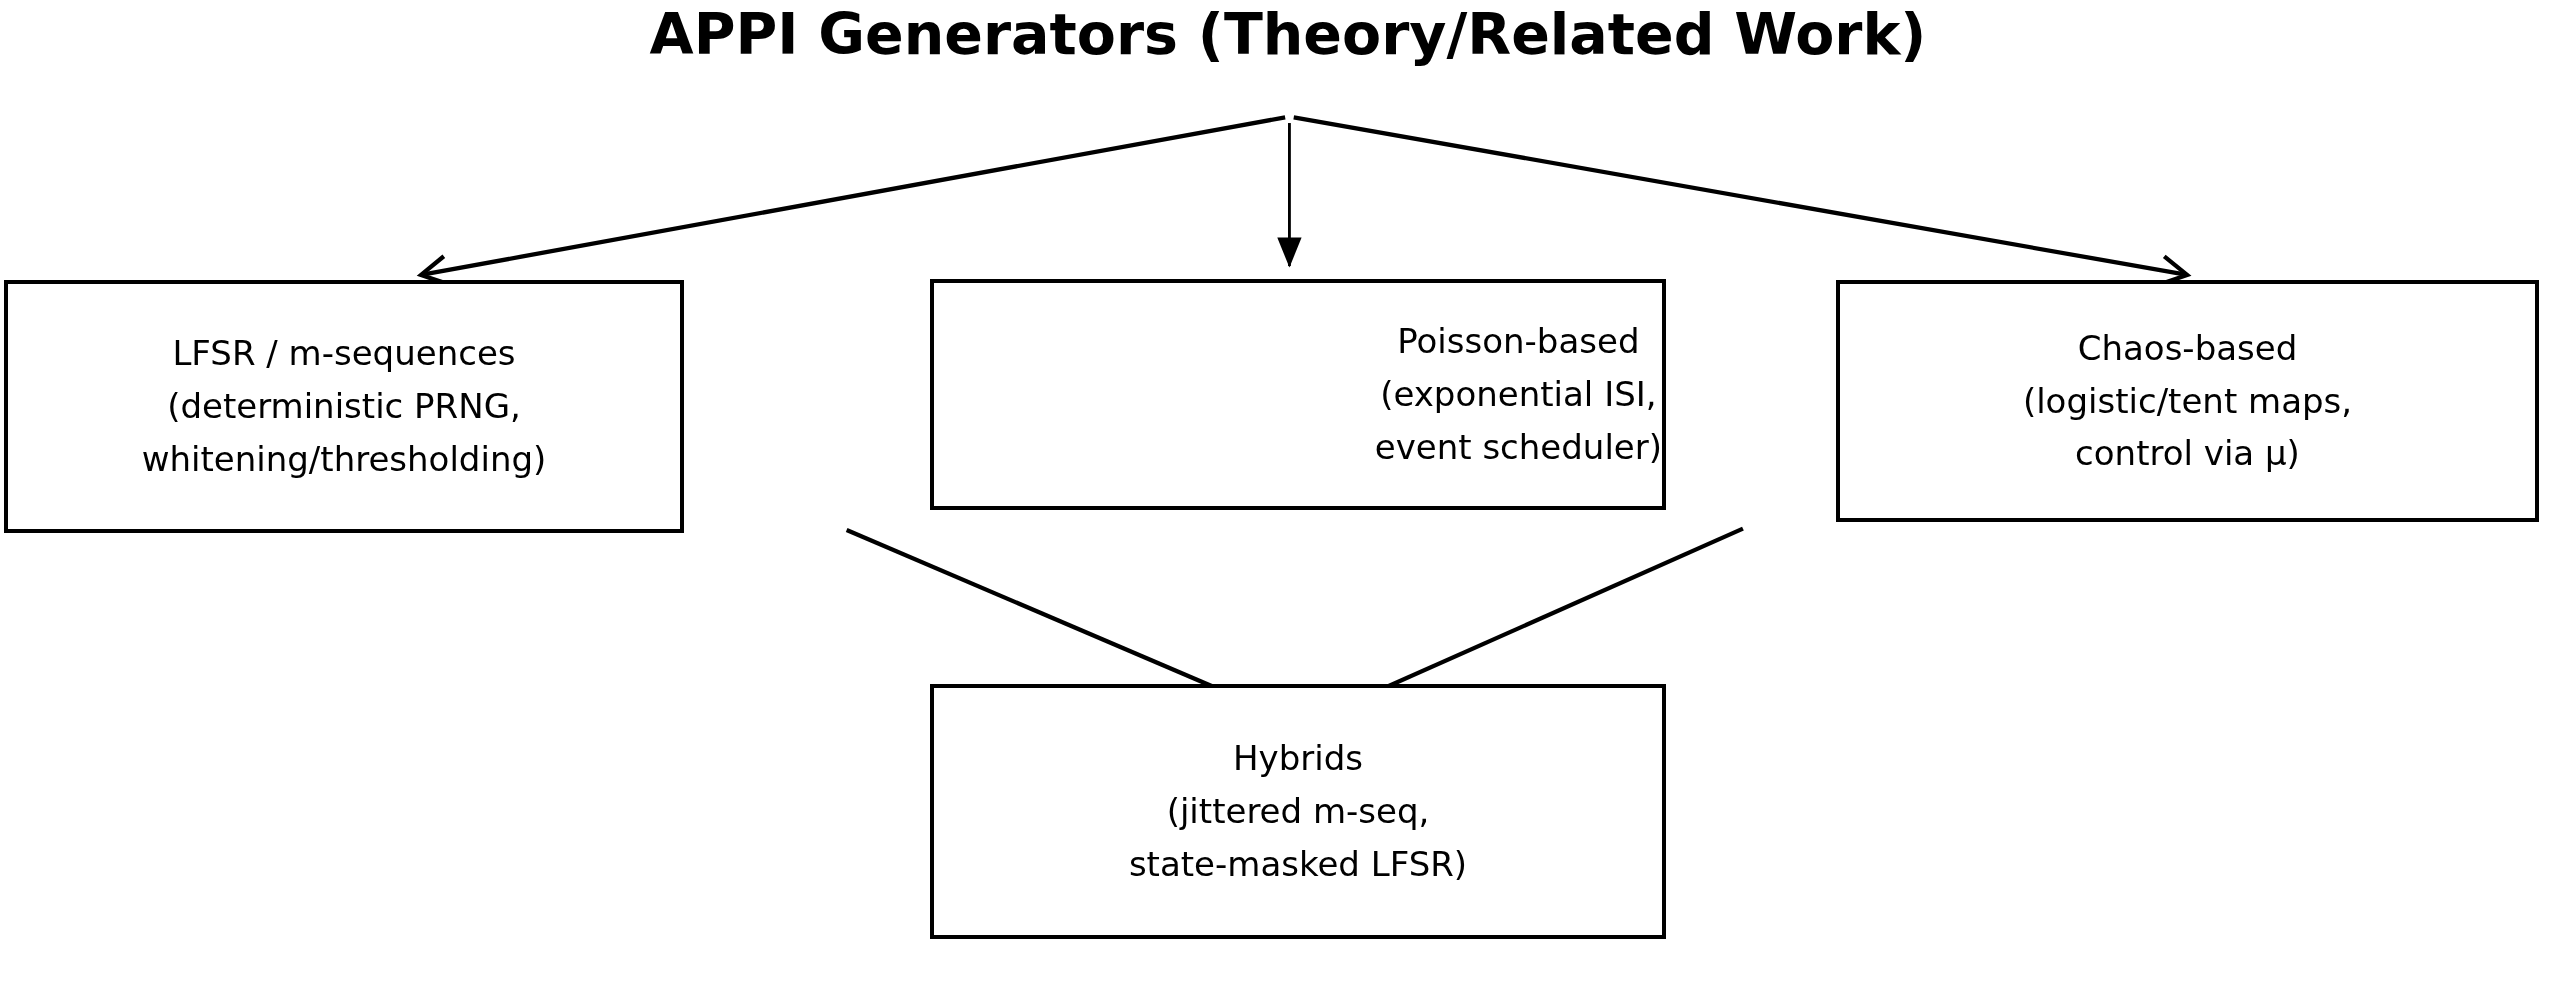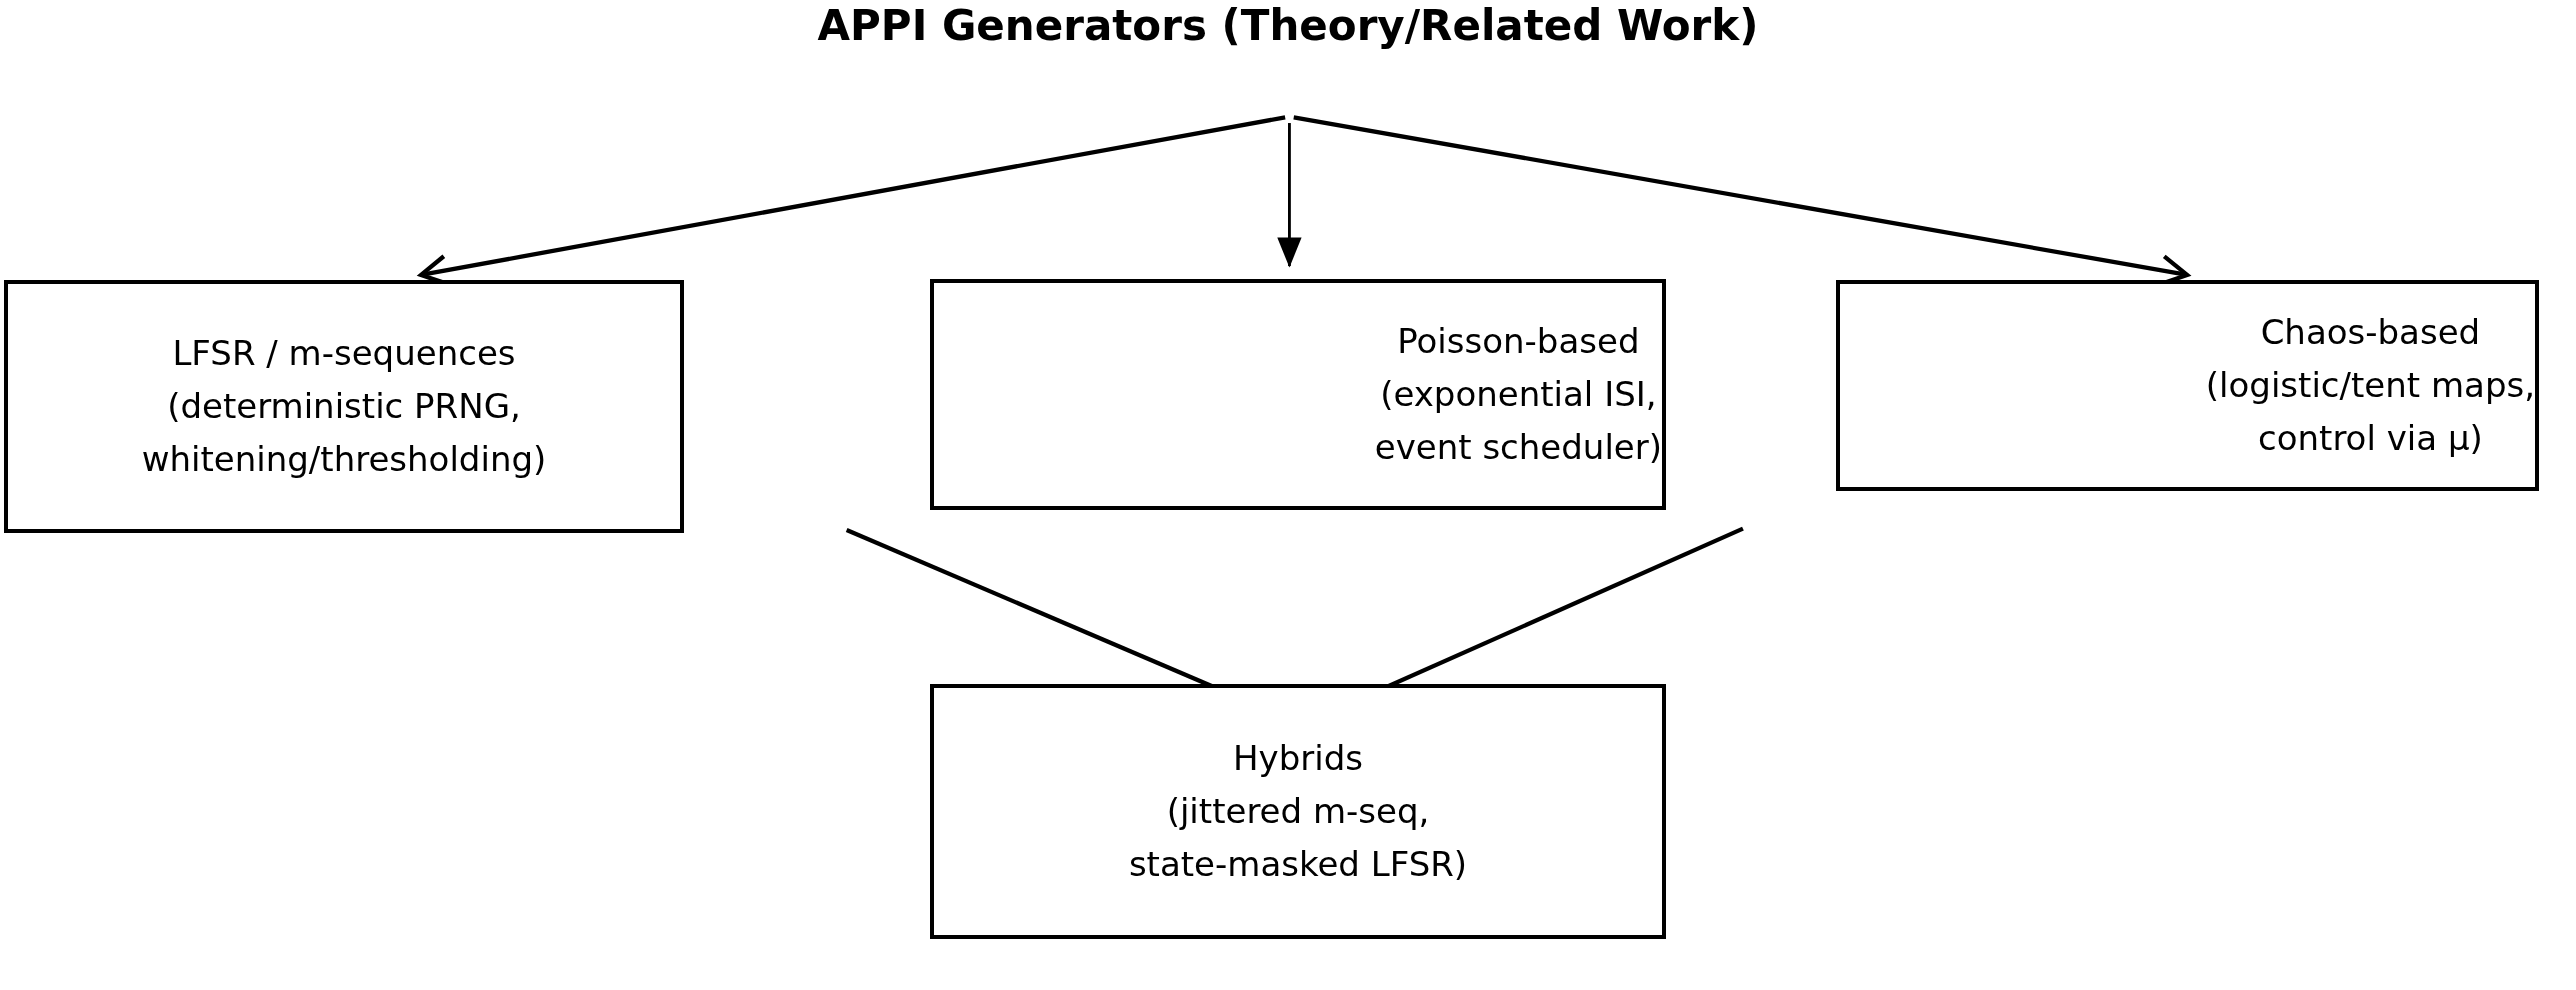--- a/index.html
+++ b/index.html
@@ -15,21 +15,21 @@
     font-family: "DejaVu Sans", sans-serif;
     color: #000000;
     overflow: hidden;
   }
   .diagram-title {
     position: absolute;
     left: 0;
     top: 1.4px;
     width: 2576px;
     text-align: center;
-    font-size: 42px;
+    font-size: 57px;
     font-weight: bold;
     letter-spacing: 0px;
     color: #000000;
   }
   .edges-layer {
     position: absolute;
     left: 0;
     top: 0;
     width: 2576px;
     height: 990px;
@@ -45,21 +45,21 @@
     text-align: center;
   }
   .node-label {
     font-size: 34px;
     line-height: 1.55;
     white-space: pre-line;
     color: #000000;
   }
   .node-lfsr    { left: 4px;   top: 280px;  width: 680px; height: 253px; }
   .node-poisson { left: 930px; top: 279px;  width: 736px; height: 231px; justify-content: flex-end; }
-  .node-chaos   { left: 1836px; top: 280px;  width: 703px;  height: 211px; justify-content: flex-end; }
+  .node-chaos   { left: 1836px; top: 280px;  width: 703px;  height: 242px; }
   .node-hybrids { left: 930px; top: 684px; width: 736px; height: 255px; }
 </style>
 </head>
 <body>
 
 <div class="canvas">
 
   <div class="diagram-title">APPI Generators (Theory/Related Work)</div>
 
   <svg class="edges-layer" width="2576" height="990" viewBox="0 0 3600 1384" xmlns="http://www.w3.org/2000/svg">

